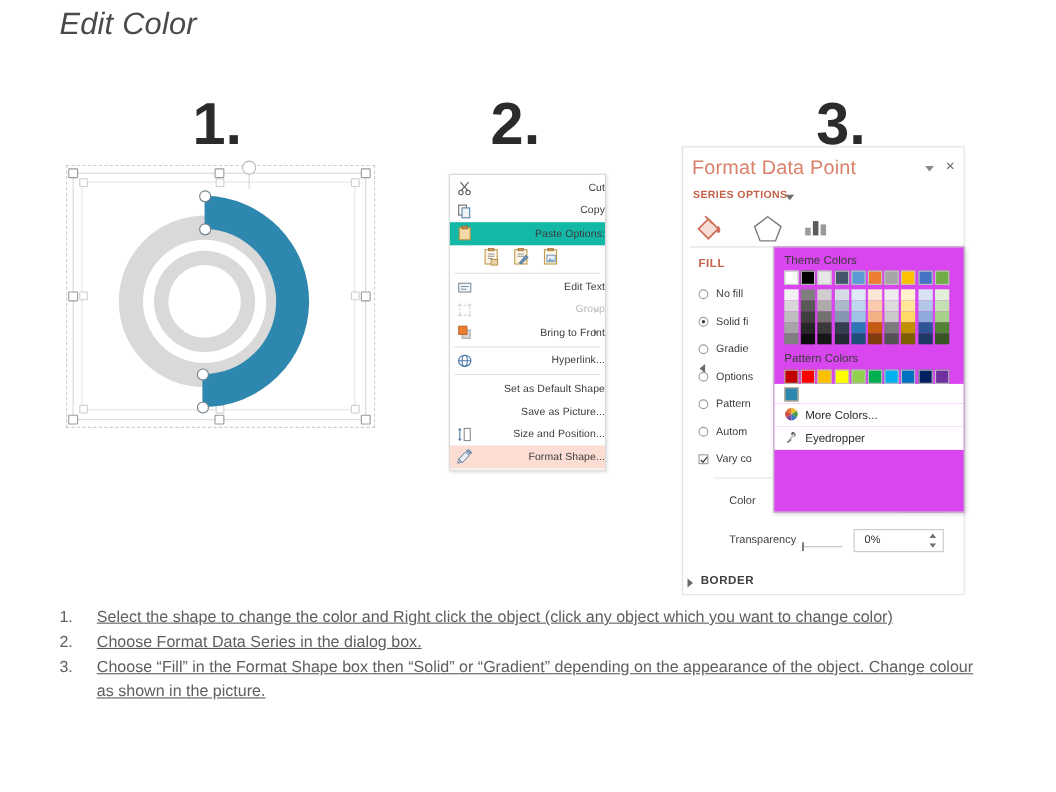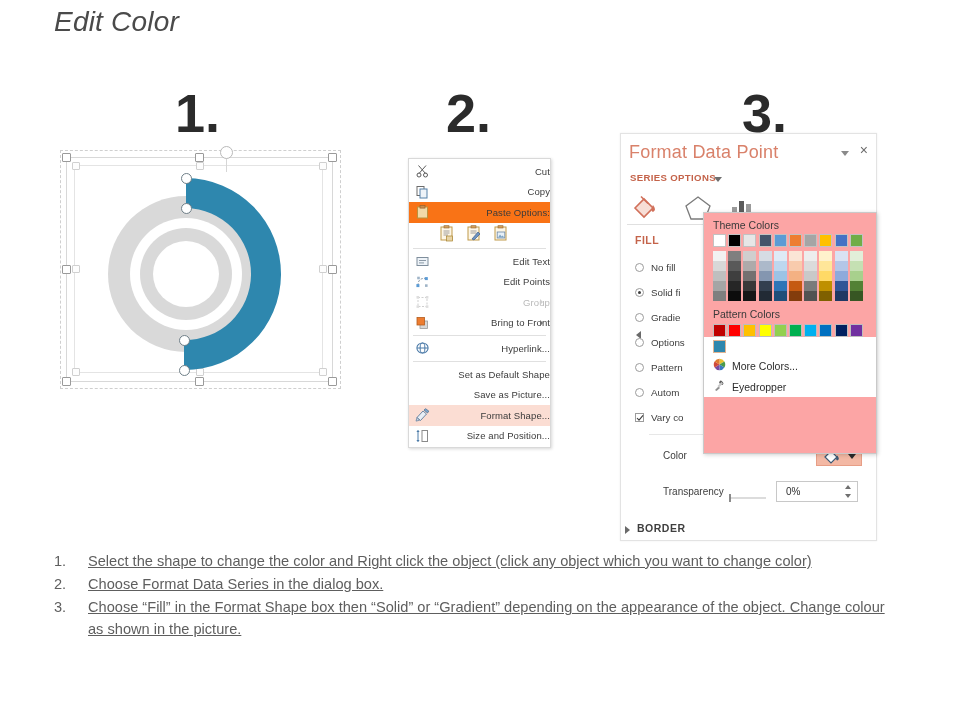--- a/index.html
+++ b/index.html
@@ -76,21 +76,21 @@
     padding:2px 0 1px 0;
   }
   .mi{
     position:relative;display:flex;align-items:center;
     height:20.6px;padding-left:28px;box-sizing:border-box;
     white-space:nowrap;
     justify-content:flex-end;
   }
   .mi.dim{color:#b9b9b9;}
   .mi.hl{background:#fbddd3;}
-  .mi.shaded{background:#f97316;}
+  .mi.shaded{background:#14b8a6;}
   .mi .mlabel{letter-spacing:.1px;}
   .mi .arrow{
     position:absolute;right:7px;top:50%;transform:translateY(-50%);
     width:0;height:0;border-left:3.2px solid #6f6f6f;
     border-top:3px solid transparent;border-bottom:3px solid transparent;
   }
   .mi.dim .arrow{border-left-color:#cfcfcf;}
   .micon{
     position:absolute;left:6px;top:50%;transform:translateY(-50%);
     width:15px;height:15px;
@@ -190,22 +190,22 @@
     color:#3f3f3f;letter-spacing:.5px;
   }
   .border-tri{
     position:absolute;left:4px;top:392px;width:0;height:0;
     border-top:4.5px solid transparent;border-bottom:4.5px solid transparent;
     border-left:5px solid #6a6a6a;
   }
 
   
   .cdrop{
-    position:absolute;left:703px;top:212px;width:172px;height:240px;
-    background:#fca5a5;border:1px solid #c9c9c9;
+    position:absolute;left:703px;top:224px;width:172px;height:240px;
+    background:#d946ef;border:1px solid #c9c9c9;
     box-shadow:1px 1px 4px rgba(0,0,0,.18);
     font-size:10px;color:#3a3a3a;
   }
   .cd-hdr{padding:6px 0 3px 9px;font-size:10.5px;color:#3a3a3a;}
   .swgrid{display:flex;gap:2.2px;padding:0 0 0 9px;}
   .swcol{display:flex;flex-direction:column;}
   .swmain{width:13px;height:13px;border:1px solid #c2c2c2;box-sizing:border-box;}
   .swvar{width:13px;height:10px;}
   .swvar.first{margin-top:4px;}
   .stdrow{display:flex;gap:2.2px;padding:1px 0 0 9px;}
@@ -353,32 +353,20 @@
       <span class="micon">
         <svg width="15" height="15" viewBox="0 0 15 15">
           <rect x="2" y="4" width="11" height="8" fill="#eef3f8" stroke="#7f8e9c" stroke-width="1"></rect>
           <line x1="4" y1="7" x2="11" y2="7" stroke="#7f8e9c" stroke-width=".9"></line>
           <line x1="4" y1="9.4" x2="9" y2="9.4" stroke="#7f8e9c" stroke-width=".9"></line>
         </svg>
       </span>
       <span class="mlabel">Edit Text</span>
     </div>
 
-    <div class="mi">
-      <span class="micon">
-        <svg width="15" height="15" viewBox="0 0 15 15">
-          <path d="M3 11 Q3 3 11 4" fill="none" stroke="#7f8e9c" stroke-width="1" stroke-dasharray="2 1.6"></path>
-          <rect x="1.4" y="9.6" width="3" height="3" fill="#5b9bd5"></rect>
-          <rect x="9.8" y="2.6" width="3" height="3" fill="#5b9bd5"></rect>
-          <rect x="2.2" y="2.2" width="2.6" height="2.6" fill="#9fb4c7"></rect>
-          <rect x="10" y="9.8" width="2.6" height="2.6" fill="#9fb4c7"></rect>
-        </svg>
-      </span>
-      <span class="mlabel">Edit Points</span>
-    </div>
 
     <div class="mi dim">
       <span class="micon">
         <svg width="15" height="15" viewBox="0 0 15 15">
           <rect x="3" y="3" width="9" height="9" fill="none" stroke="#cfcfcf" stroke-width="1" stroke-dasharray="2 1.5"></rect>
           <rect x="1.5" y="1.5" width="2.6" height="2.6" fill="#dedede"></rect>
           <rect x="10.8" y="1.5" width="2.6" height="2.6" fill="#dedede"></rect>
           <rect x="1.5" y="10.8" width="2.6" height="2.6" fill="#dedede"></rect>
           <rect x="10.8" y="10.8" width="2.6" height="2.6" fill="#dedede"></rect>
         </svg>
@@ -415,41 +403,41 @@
     <div class="sep"></div>
 
     <div class="mi">
       <span class="mlabel">Set as Default Shape</span>
     </div>
 
     <div class="mi">
       <span class="mlabel">Save as Picture...</span>
     </div>
 
-    <div class="mi hl">
-      <span class="micon">
-        <svg width="15" height="15" viewBox="0 0 15 15">
-          <path d="M2 10 L8 3.5 L11.5 6.5 L5.5 13 Z" fill="#e8eef5" stroke="#5b7a9b" stroke-width=".9"></path>
-          <path d="M9 2.5 L12.5 5.5 L13.8 3.6 L10.6 1.2 Z" fill="#7ea8cd" stroke="#46688c" stroke-width=".7"></path>
-          <path d="M2 10 L1 13.6 L4.6 12.8 Z" fill="#c8d6e4" stroke="#5b7a9b" stroke-width=".7"></path>
-        </svg>
-      </span>
-      <span class="mlabel">Format Shape...</span>
-    </div>
-
     <div class="mi">
       <span class="micon">
         <svg width="15" height="15" viewBox="0 0 15 15">
           <line x1="3" y1="2" x2="3" y2="13" stroke="#4b7aa8" stroke-width="1"></line>
           <path d="M3 1.5 L1.4 3.6 L4.6 3.6 Z" fill="#4b7aa8"></path>
           <path d="M3 13.5 L1.4 11.4 L4.6 11.4 Z" fill="#4b7aa8"></path>
           <rect x="7" y="2" width="5.5" height="11" fill="none" stroke="#8a8a8a" stroke-width="1"></rect>
         </svg>
       </span>
       <span class="mlabel">Size and Position...</span>
+    </div>
+
+    <div class="mi hl">
+      <span class="micon">
+        <svg width="15" height="15" viewBox="0 0 15 15">
+          <path d="M2 10 L8 3.5 L11.5 6.5 L5.5 13 Z" fill="#e8eef5" stroke="#5b7a9b" stroke-width=".9"></path>
+          <path d="M9 2.5 L12.5 5.5 L13.8 3.6 L10.6 1.2 Z" fill="#7ea8cd" stroke="#46688c" stroke-width=".7"></path>
+          <path d="M2 10 L1 13.6 L4.6 12.8 Z" fill="#c8d6e4" stroke="#5b7a9b" stroke-width=".7"></path>
+        </svg>
+      </span>
+      <span class="mlabel">Format Shape...</span>
     </div>
   </div>
 
   <div class="fdp">
     <div class="fdp-title">Format Data Point</div>
     <div class="fdp-caret"></div>
     <div class="fdp-close">×</div>
 
     <div class="fdp-series">SERIES OPTIONS</div>
     <div class="fdp-series-caret"></div>

